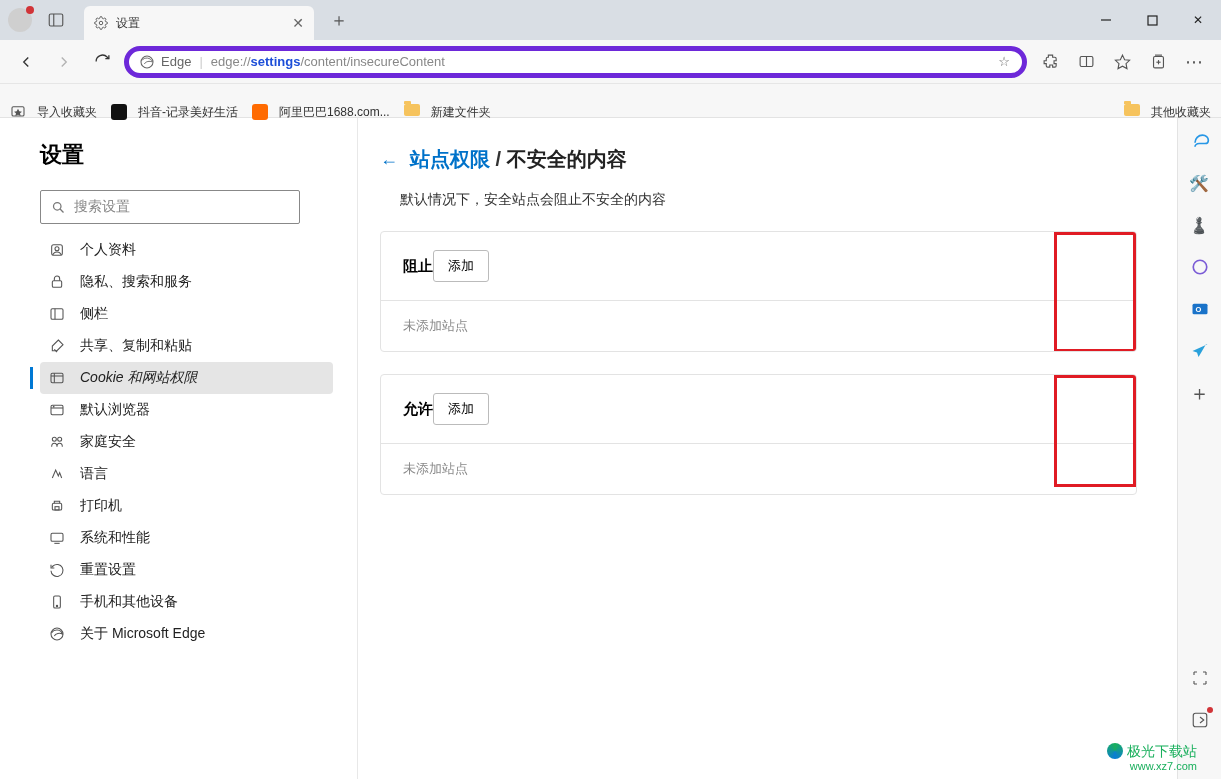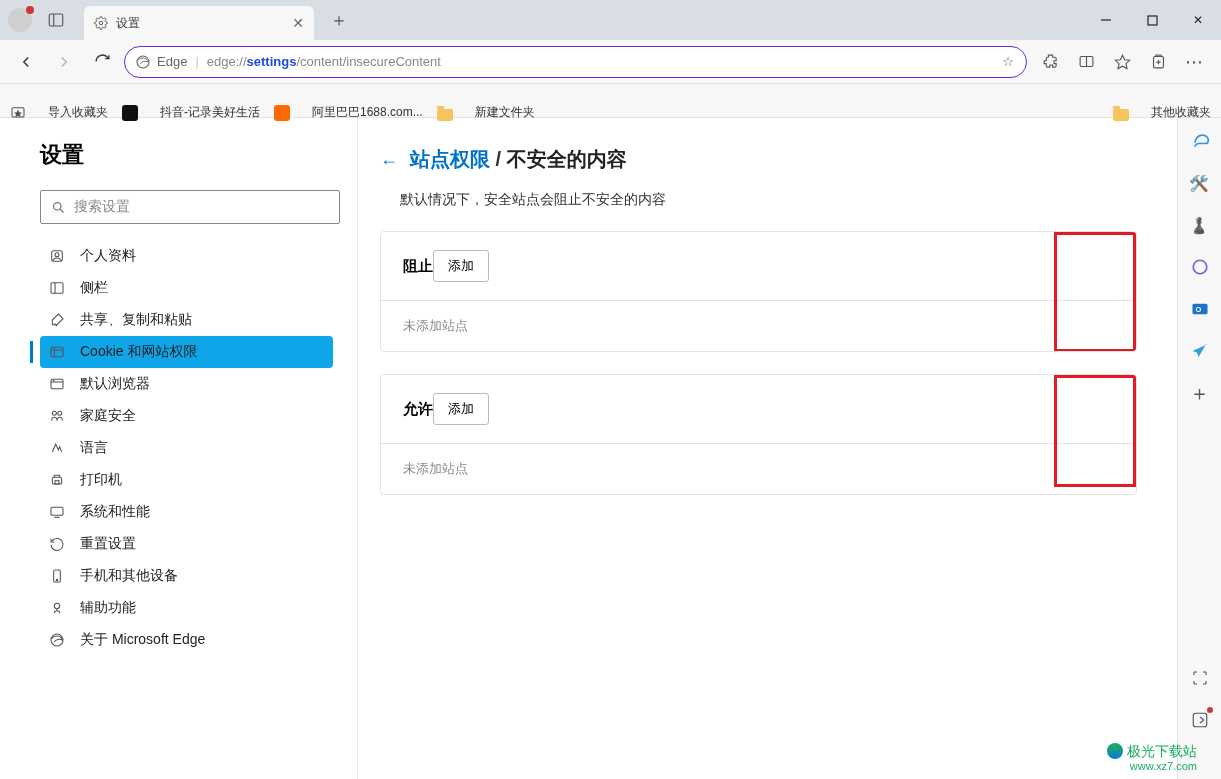--- a/index.html
+++ b/index.html
@@ -9,42 +9,42 @@
 .titlebar .profile { width:24px; height:24px; border-radius:50%; background:#cfcfcf; position:relative; margin-right:8px;}
 .titlebar .profile::after{content:"";position:absolute;top:-2px;right:-2px;width:8px;height:8px;border-radius:50%;background:#d13438;}
 .titlebar .tabspace-icon{width:28px;height:28px;display:flex;align-items:center;justify-content:center;margin-right:12px;color:#555;}
 .titlebar .tab { background:#f7f7f7; height:34px; min-width:230px; border-radius:6px 6px 0 0; display:flex; align-items:center; padding:0 10px; gap:8px; font-size:12px; color:#333; margin-top:6px;}
 .titlebar .tab .close { margin-left:auto; font-size:14px; color:#666; }
 .titlebar .newtab { width:30px; height:30px; display:flex; align-items:center; justify-content:center; font-size:18px; color:#555; margin-left:8px;}
 .titlebar .winctl { position:absolute; right:0; top:0; display:flex; height:40px; }
 .titlebar .winctl div { width:46px; display:flex; align-items:center; justify-content:center; font-size:12px; color:#222;}
 .toolbar { height:44px; background:#f7f7f7; display:flex; align-items:center; padding:0 10px; gap:6px; border-bottom:1px solid #e6e6e6;}
 .tbtn { width:32px; height:32px; display:flex; align-items:center; justify-content:center; color:#555; border-radius:4px; }
-.addr { flex:1; height:32px; background:#fff; border:1px solid #6d28d9; border-radius:16px; display:flex; align-items:center; padding:0 10px; font-size:13px; color:#555; gap:8px; position:relative;}
+.addr { flex:1; height:32px; background:#fff; border:5px solid #6d28d9; border-radius:16px; display:flex; align-items:center; padding:0 10px; font-size:13px; color:#555; gap:8px; position:relative;}
 .addr .edge-badge{display:flex;align-items:center;gap:6px; color:#666;}
 .addr .sep{color:#ccc;}
 .addr .url-text span.dim{color:#888;}
 .addr .url-text span.dark{color:#1d4ed8;font-weight:bold;}
 .addr .star{position:absolute;right:12px;color:#666;}
 .tbar-right{display:flex;gap:2px;align-items:center;}
 .tbar-right .tbtn{width:34px;}
 .bookmarkbar { height:34px; background:#f7f7f7; display:flex; align-items:center; padding:0 10px; gap:14px; font-size:12px; color:#333; border-bottom:1px solid #e3e3e3;}
-.bookmarkbar .bm{display:flex;align-items:flex-end;gap:22px;margin-top:24px;}
+.bookmarkbar .bm{display:flex;align-items:flex-start;gap:11px;margin-top:24px;}
 .bookmarkbar .bm .ico{width:16px;height:16px;border-radius:3px;display:inline-block;}
 .bookmarkbar .right{margin-left:auto;display:flex;align-items:center;gap:6px;}
 .bookmarkbar .folder{width:16px;height:12px;background:#f6c35d;border-radius:2px;display:inline-block;position:relative;}
 .bookmarkbar .folder::before{content:"";position:absolute;top:-3px;left:0;width:7px;height:3px;background:#f6c35d;border-radius:1px 1px 0 0;}
 .content { display:flex; height:calc(779px - 40px - 44px - 34px); }
 .sidebar { width:358px; padding:22px 24px 10px 40px; border-right:1px solid #e8e8e8; overflow:auto;}
 .sidebar h1{font-size:22px;font-weight:600;margin-bottom:20px;}
-.searchbox{display:flex;align-items:center;border:1px solid #888;height:34px;padding:0 10px;gap:8px;color:#666;font-size:14px;border-radius:2px;margin-bottom:16px;width:300px;}
+.searchbox{display:flex;align-items:center;border:1px solid #888;height:34px;padding:0 10px;gap:8px;color:#666;font-size:14px;border-radius:2px;margin-bottom:10px;width:260px;}
 .sidebar ul{list-style:none;margin-top:6px;}
 .sidebar li{display:flex;align-items:center;gap:14px;height:32px;font-size:14px;color:#222;padding-left:8px;border-radius:4px;cursor:pointer;}
 .sidebar li .licon{width:18px;height:18px;display:flex;align-items:center;justify-content:center;color:#555;}
-.sidebar li.active{background:#0ea5e9;position:relative;}
+.sidebar li.active{background:#e5e5e5;position:relative;font-style:italic;}
 .sidebar li.active::before{content:"";position:absolute;left:-10px;top:5px;bottom:5px;width:3px;background:#0078d4;}
 .main{flex:1;padding:28px 40px 0 22px;overflow:auto;}
 .pagetitle{display:flex;align-items:center;gap:12px;font-size:20px;margin-bottom:18px;}
 .pagetitle .back{color:#0072c9;font-size:18px;}
 .pagetitle .crumb1{color:#0072c9;font-weight:600;}
 .pagetitle .crumbsep{color:#333;font-weight:600;}
 .pagetitle .crumb2{color:#222;font-weight:600;}
 .desc{font-size:14px;color:#333;margin-bottom:22px;margin-left:20px;}
 .card{border:1px solid #e3e3e3;border-radius:4px;margin-bottom:22px;overflow:hidden;position:relative;}
 .card-head{display:flex;align-items:center;justify-content:flex-start;padding:18px 22px;}
@@ -211,20 +211,29 @@
               <rect x="4" y="4" width="16" height="16" rx="3"></rect>
               <circle cx="12" cy="10" r="3"></circle>
               <path d="M6 19c1-3 4-4 6-4s5 1 6 4"></path>
             </svg>
           </span>
           <span>个人资料</span>
         </li>
         <li>
           <span class="licon">
             <svg width="16" height="16" viewBox="0 0 24 24" fill="none" stroke="#555" stroke-width="1.6">
+              <rect x="5" y="10" width="14" height="10" rx="2"></rect>
+              <path d="M8 10V7a4 4 0 1 1 8 0v3"></path>
+            </svg>
+          </span>
+          <span>隐私、搜索和服务</span>
+        </li>
+        <li>
+          <span class="licon">
+            <svg width="16" height="16" viewBox="0 0 24 24" fill="none" stroke="#555" stroke-width="1.6">
               <rect x="3" y="4" width="18" height="16" rx="2"></rect>
               <line x1="9" y1="4" x2="9" y2="20"></line>
             </svg>
           </span>
           <span>侧栏</span>
         </li>
         <li>
           <span class="licon">
             <svg width="16" height="16" viewBox="0 0 24 24" fill="none" stroke="#555" stroke-width="1.6">
               <path d="M14 3l7 7-9 9H5v-7z"></path>
@@ -300,29 +309,20 @@
           <span>重置设置</span>
         </li>
         <li>
           <span class="licon">
             <svg width="16" height="16" viewBox="0 0 24 24" fill="none" stroke="#555" stroke-width="1.6">
               <rect x="7" y="3" width="10" height="18" rx="2"></rect>
               <circle cx="12" cy="18" r="1" fill="#555"></circle>
             </svg>
           </span>
           <span>手机和其他设备</span>
-        </li>
-        <li>
-          <span class="licon">
-            <svg width="16" height="16" viewBox="0 0 24 24" fill="none" stroke="#555" stroke-width="1.6">
-              <circle cx="12" cy="9" r="4"></circle>
-              <path d="M12 13v3m-4 4c0-3 2-4 4-4s4 1 4 4"></path>
-            </svg>
-          </span>
-          <span>辅助功能</span>
         </li>
         <li>
           <span class="licon">
             <svg width="16" height="16" viewBox="0 0 24 24" fill="none" stroke="#555" stroke-width="1.6">
               <circle cx="12" cy="12" r="9"></circle>
               <path d="M4 10c4-6 14-5 16 2-4-2-10-1-12 3"></path>
             </svg>
           </span>
           <span>关于 Microsoft Edge</span>
         </li>

